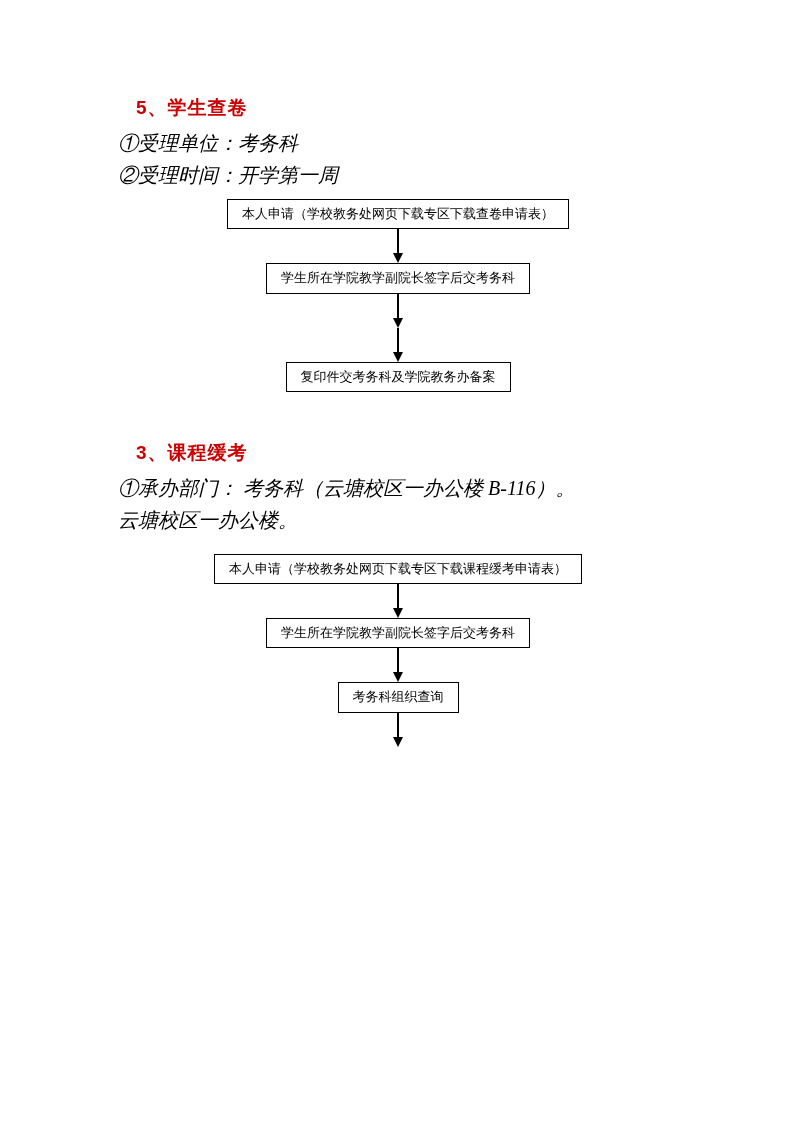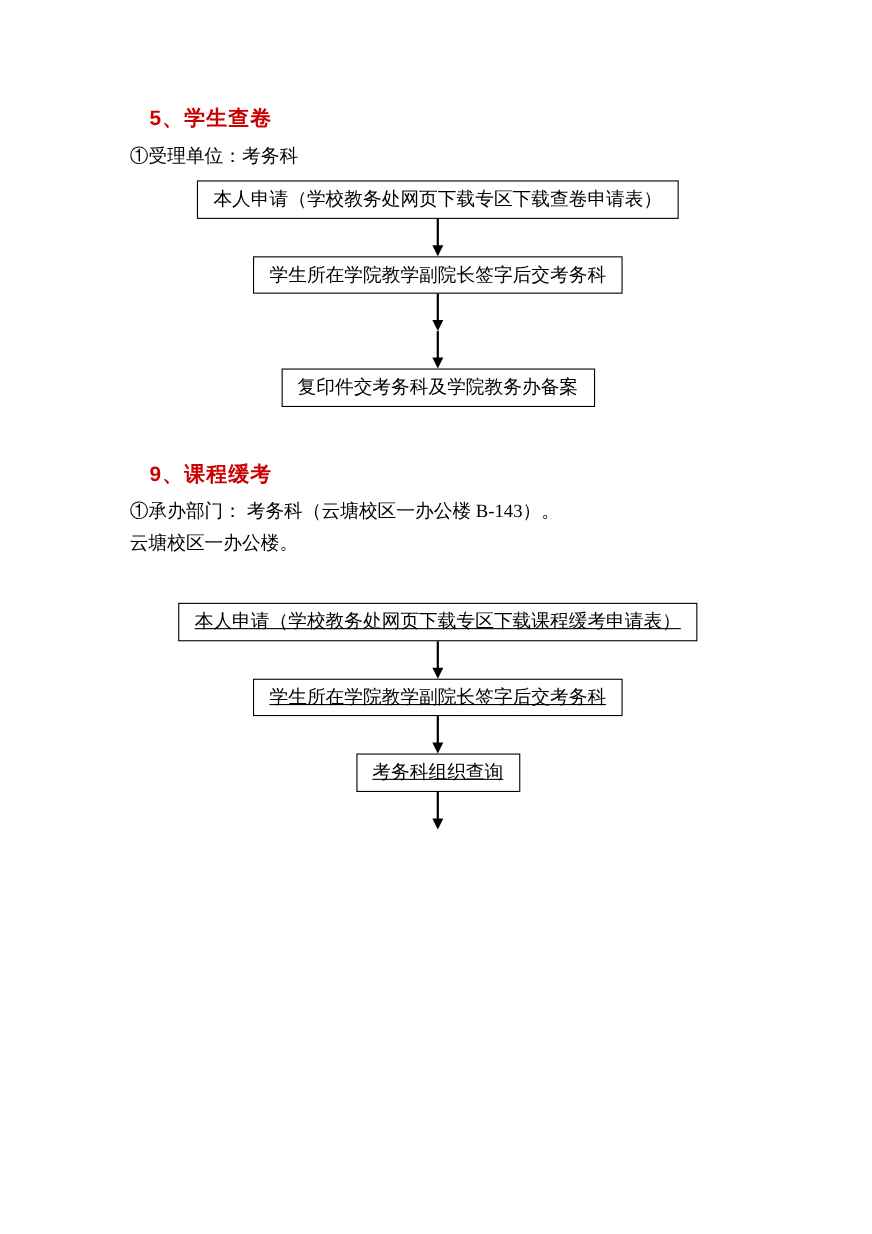--- a/index.html
+++ b/index.html
@@ -29,36 +29,37 @@
   }
   .section-title {
     font-family: "Liberation Sans", "DejaVu Sans", sans-serif;
     font-weight: bold;
     font-size: 19px;
     color: #cc0000;
     letter-spacing: 1px;
     margin: 0 0 12px 18px;
   }
   .bullet-line {
-    font-size: 17px;
+    font-size: 20px;
     line-height: 1.0;
     margin: 0 0 12px 0;
     white-space: nowrap;
+    font-style: italic;
   }
   .flow {
     margin-top: 14px;
     display: flex;
     flex-direction: column;
     align-items: center;
     width: 560px;
   }
   .flow-box {
     border: 1px solid #000000;
     padding: 7px 14px;
-    font-size: 17px;
+    font-size: 13px;
     line-height: 1.1;
     text-align: center;
     white-space: nowrap;
     background: #ffffff;
   }
   .arrow {
     width: 14px;
     height: 34px;
     position: relative;
   }
@@ -77,33 +78,33 @@
     width: 0;
     height: 0;
     border-left: 5px solid transparent;
     border-right: 5px solid transparent;
     border-top: 10px solid #000000;
   }
   .section-2 {
     margin-top: 48px;
   }
   .flow-2 {
-    margin-top: 46px;
-    text-decoration: underline;
+    margin-top: 24px;
   }
 </style>
 </head>
 <body>
 
 <div class="page">
   <div class="content">
 
     <div class="section">
       <div class="section-title">5、学生查卷</div>
       <div class="bullet-line">①受理单位：考务科</div>
+      <div class="bullet-line">②受理时间：开学第一周</div>
 
       <div class="flow">
         <div class="flow-box">本人申请（学校教务处网页下载专区下载查卷申请表）</div>
         <div class="arrow">
             <div class="shaft"></div>
             <div class="head"></div>
           </div>
         <div class="flow-box">学生所在学院教学副院长签字后交考务科</div>
         <div class="arrow">
             <div class="shaft"></div>
@@ -111,22 +112,22 @@
           </div>
         <div class="arrow">
             <div class="shaft"></div>
             <div class="head"></div>
           </div>
         <div class="flow-box">复印件交考务科及学院教务办备案</div>
       </div>
     </div>
 
     <div class="section section-2">
-      <div class="section-title">9、课程缓考</div>
-      <div class="bullet-line">①承办部门：  考务科（云塘校区一办公楼 B-143）。</div>
+      <div class="section-title">3、课程缓考</div>
+      <div class="bullet-line">①承办部门：  考务科（云塘校区一办公楼 B-116）。</div>
       <div class="bullet-line">云塘校区一办公楼。</div>
 
       <div class="flow flow-2">
         <div class="flow-box">本人申请（学校教务处网页下载专区下载课程缓考申请表）</div>
         <div class="arrow">
             <div class="shaft"></div>
             <div class="head"></div>
           </div>
         <div class="flow-box">学生所在学院教学副院长签字后交考务科</div>
         <div class="arrow">

